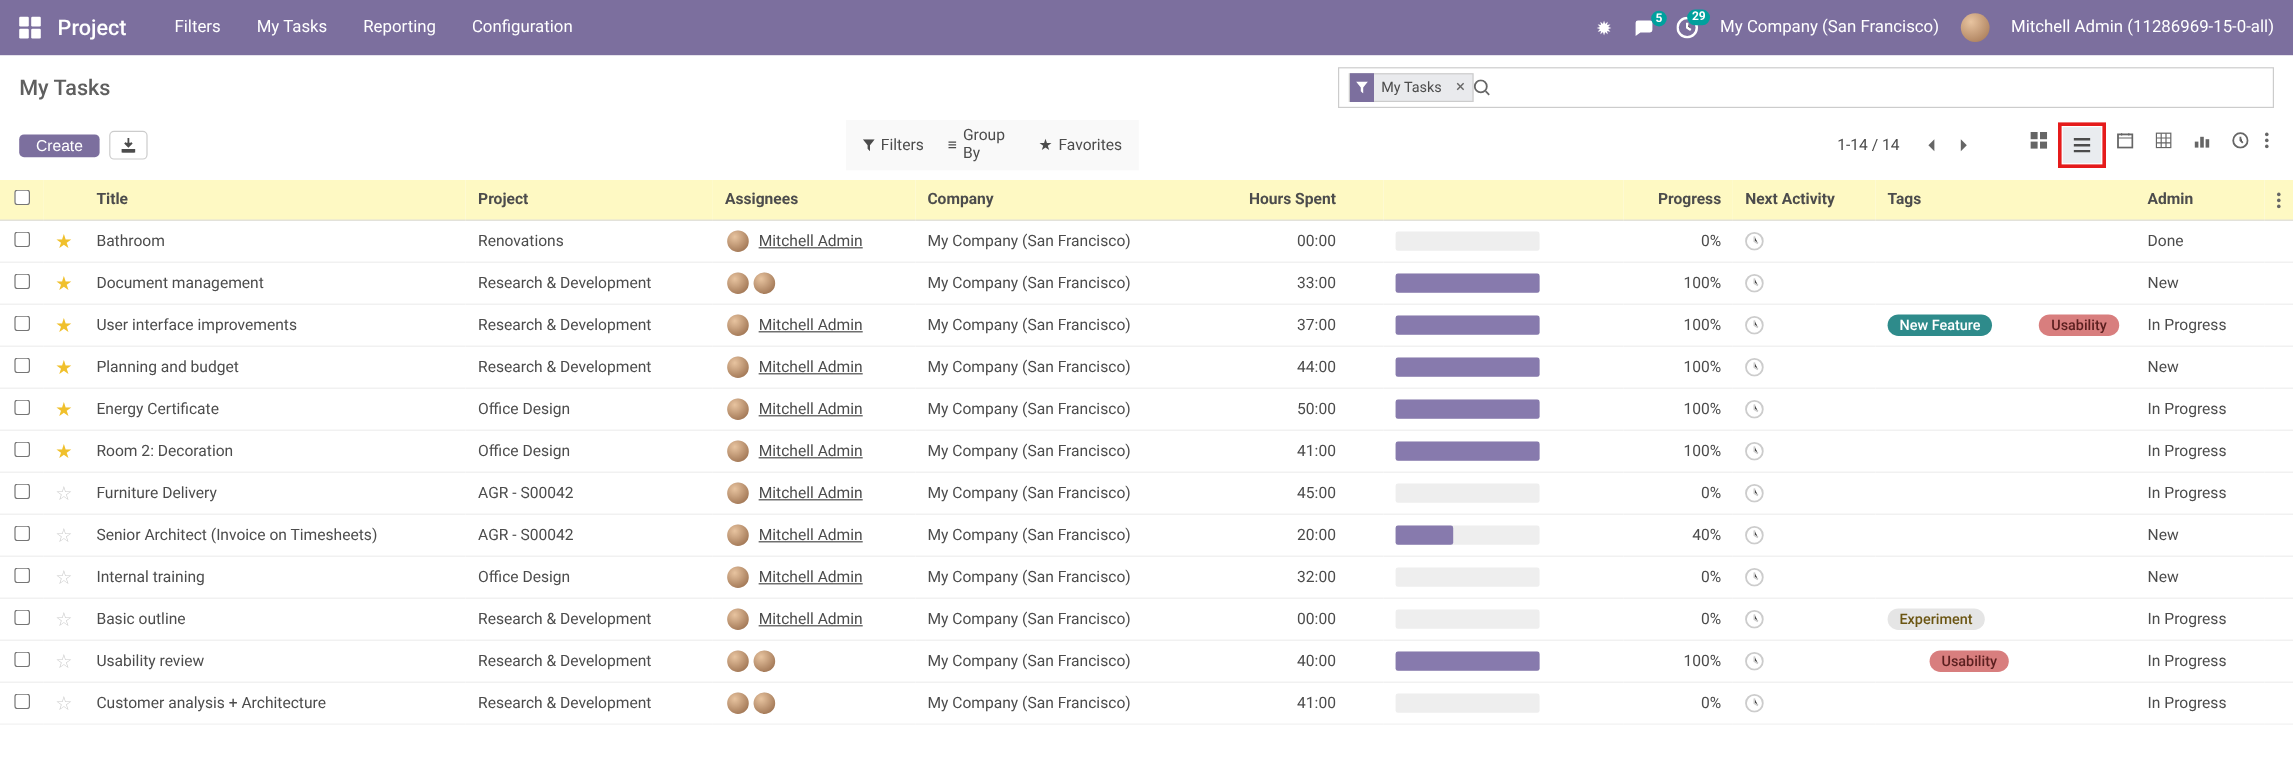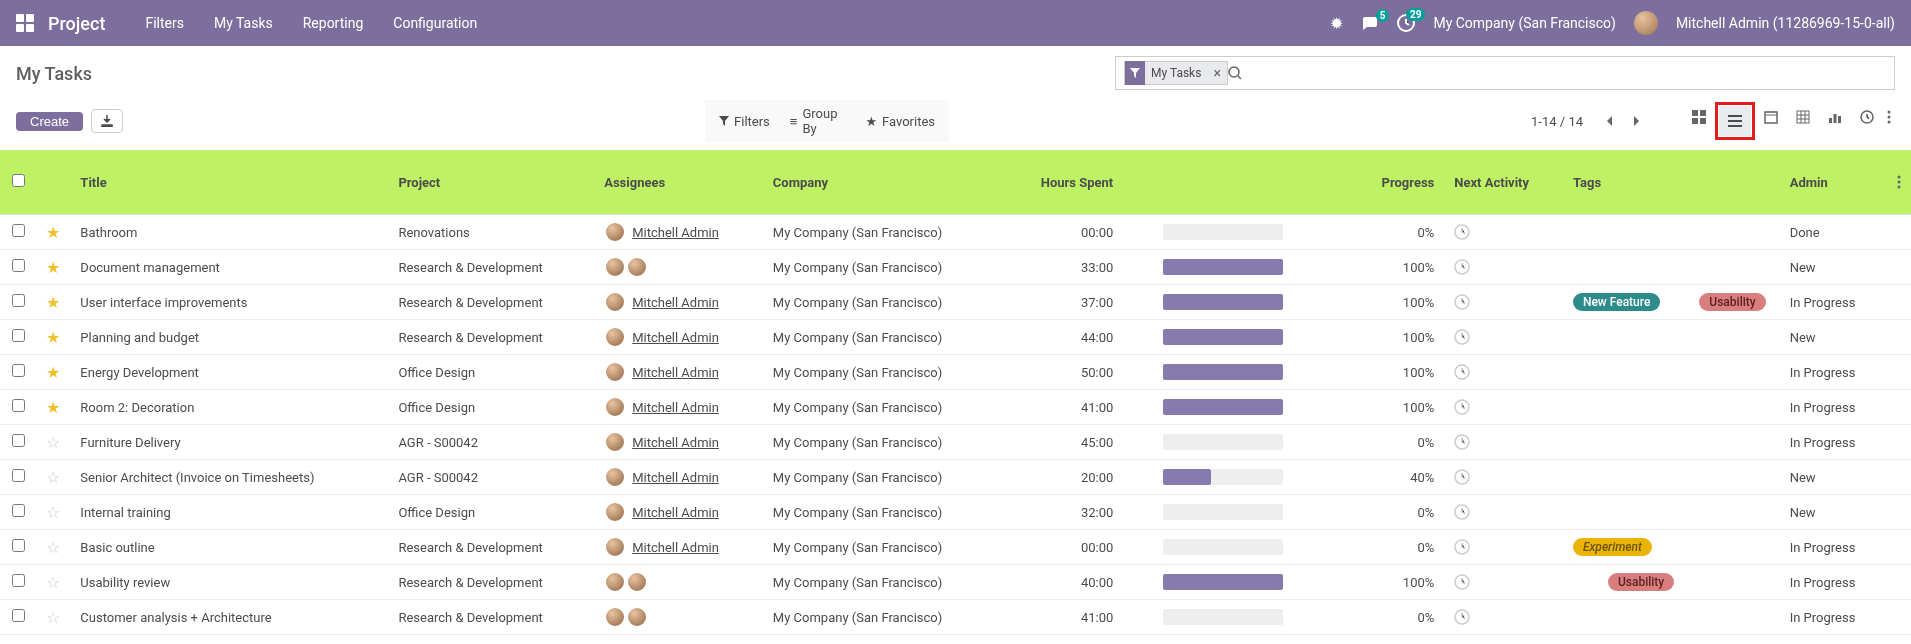--- a/index.html
+++ b/index.html
@@ -37,40 +37,40 @@
 .pager-views { margin-left: auto; display: flex; align-items: center; gap: 4px; }
 .pager { color: #4c4c4c; font-size: 13px; margin-right: 10px; }
 .pager-arrow { padding: 4px 8px; cursor: pointer; color: #666; }
 .view-btns { display: flex; margin-left: 30px; }
 .view-btn { width: 32px; height: 30px; display: flex; align-items: center; justify-content: center; cursor: pointer; color: #666; }
 .view-btn.active { background: #e9ecef; }
 .view-highlight { border: 3px solid #e51b1b; padding: 1px; }
 
 
 table { width: 100%; border-collapse: collapse; }
-thead th { background: #bef264; text-align: left; padding: 24px 10px; font-weight: 700; color: #4c4c4c; font-size: 13px; border-bottom: 1px solid #ddd; white-space: nowrap; }
+thead th { background: #fef9c3; text-align: left; padding: 8px 10px; font-weight: 700; color: #4c4c4c; font-size: 13px; border-bottom: 1px solid #ddd; white-space: nowrap; }
 tbody td { padding: 6px 10px; border-bottom: 1px solid #eee; vertical-align: middle; white-space: nowrap; }
 .col-check { width: 36px; text-align: center; }
 .col-star { width: 30px; text-align: center; }
 .star { font-size: 16px; }
 .star.on { color: #f0c02c; }
 .star.off { color: #ccc; }
 .avatar-cell { display: flex; align-items: center; gap: 6px; text-decoration: underline; }
 .avatar-xs { width: 22px; height: 22px; border-radius: 50%; background: radial-gradient(circle at 35% 30%, #e8c4a0, #8f6342); border: 2px solid #fff; margin-left: -6px; display: inline-block; }
 .avatar-xs:first-child { margin-left: 0; }
 .col-hours { text-align: right; padding-right: 40px; }
 .col-progress-bar { width: 200px; }
 .prog-bg { background: #eee; height: 16px; width: 120px; border-radius: 2px; }
 .prog-fill { background: #877aad; height: 100%; border-radius: 2px; }
 .col-progress-pct { text-align: right; padding-right: 10px; }
 .col-activity { color: #ccc; }
 .tag { display: inline-block; padding: 2px 10px; border-radius: 10px; font-size: 12px; font-weight: 500; margin-right: 4px; }
 .tag-teal { background: #2e8b8b; color: #fff; }
 .tag-red { background: #d87e7e; color: #5b1f1f; margin-left: 35px; }
-.tag-yellow { background: #eab308; color: #6b5512; font-style: italic; }
+.tag-yellow { background: #e5e5e5; color: #6b5512; }
 thead th.right { text-align: right; }
 input[type=checkbox] { cursor: pointer; }
 svg { display: block; }
 </style>
 </head>
 <body>
 
 <div class="navbar">
   <div class="nav-apps">
       <span></span>
@@ -353,21 +353,21 @@
             <path stroke="#ccc" stroke-width="1.5" d="M8 4v4l3 2"></path>
           </svg>
         </td>
         <td></td>
         <td>New</td>
         <td></td>
       </tr>
       <tr>
         <td class="col-check"><input type="checkbox" style=""></td>
         <td class="col-star"><span class="star on">★</span></td>
-        <td>Energy Development</td>
+        <td>Energy Certificate</td>
         <td>Office Design</td>
         <td>
           <span class="avatar-cell">
             <span class="avatar-xs"></span>
             <span>Mitchell Admin</span>
           </span>
         </td>
         <td>My Company (San Francisco)</td>
         <td class="col-hours">50:00</td>
         <td class="col-progress-bar">

